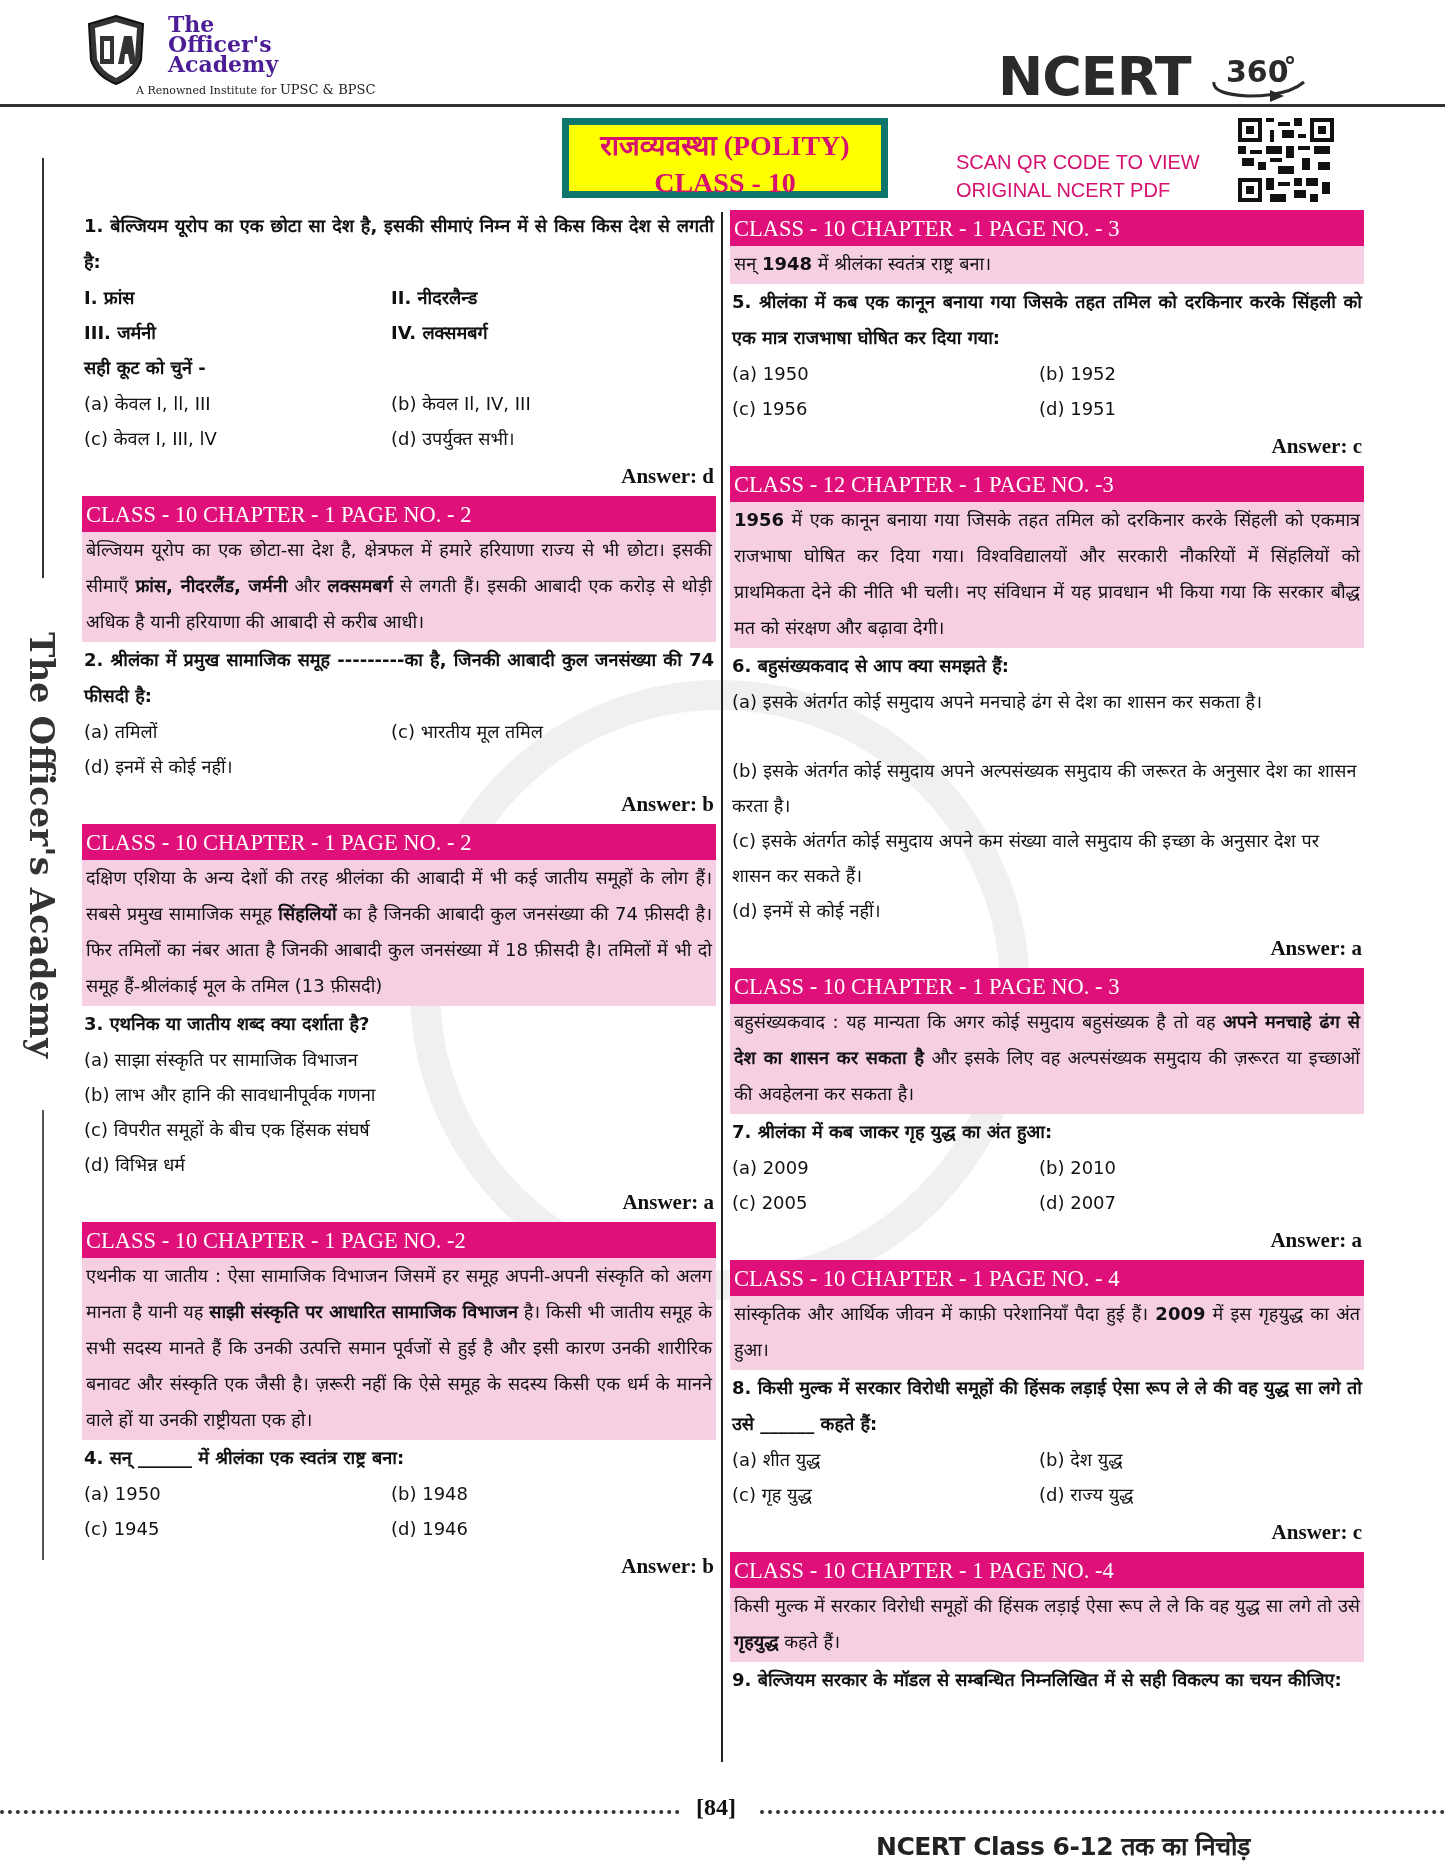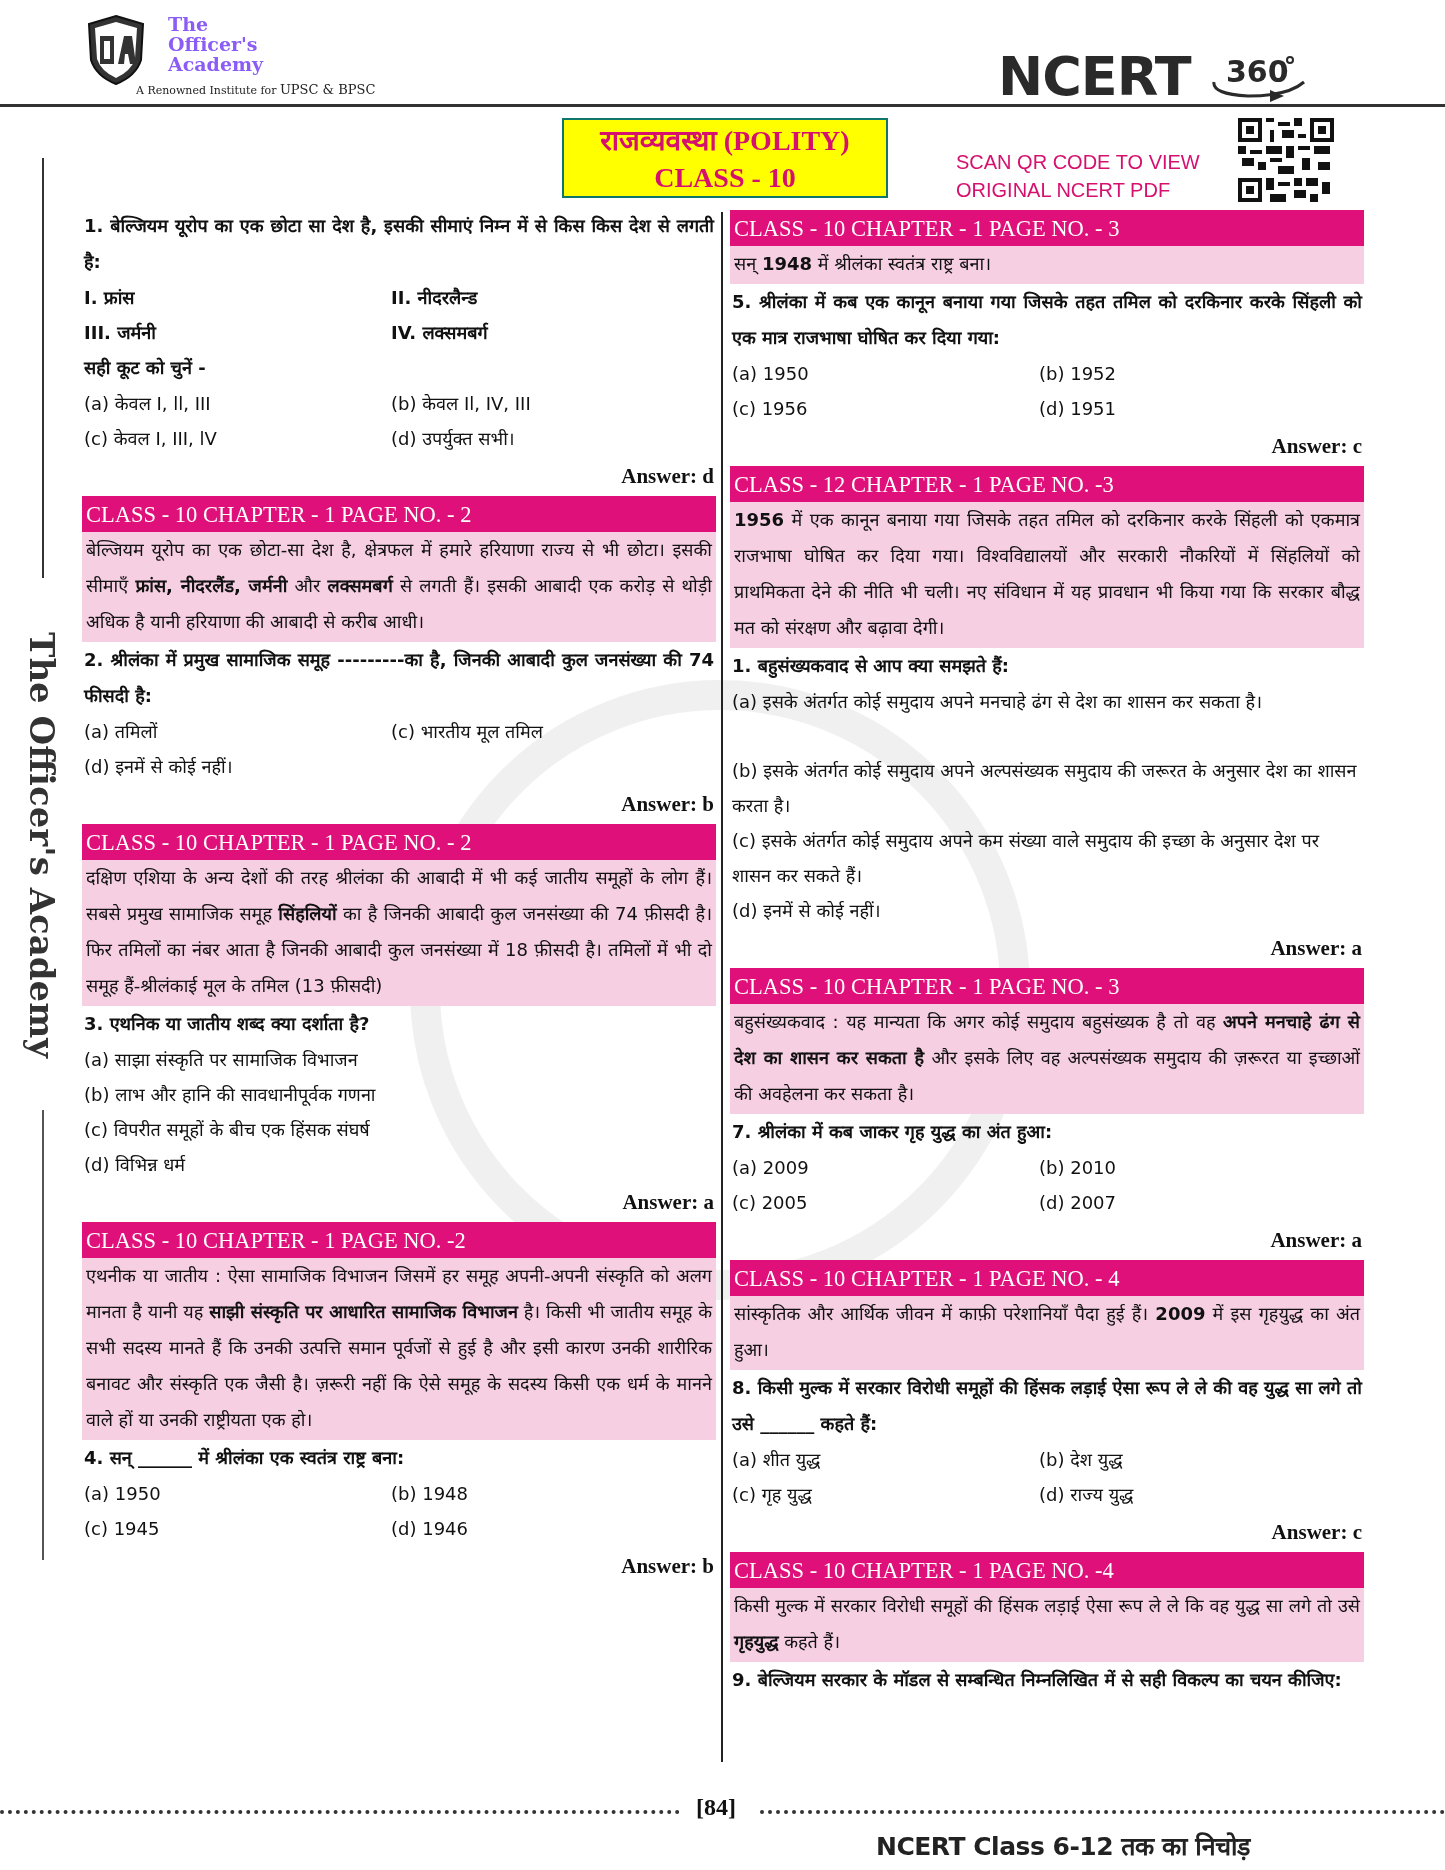--- a/index.html
+++ b/index.html
@@ -1,28 +1,28 @@
 <!DOCTYPE html>
 <html><head>
 <meta charset="utf-8">
 <style>
   * { box-sizing: border-box; margin: 0; padding: 0; }
   html, body { width: 1445px; height: 1870px; background: #ffffff; overflow: hidden; }
   body { position: relative; font-family: "Liberation Serif", "DejaVu Serif", serif; color: #111; }
 
   
   .logo { position: absolute; left: 86px; top: 14px; width: 60px; height: 72px; }
-  .brand { position: absolute; left: 168px; top: 14px; font-family: "DejaVu Serif", serif; font-weight: bold; font-size: 19px; line-height: 20px; color: #8b5cf6; }
+  .brand { position: absolute; left: 168px; top: 14px; font-family: "DejaVu Serif", serif; font-weight: bold; font-size: 22px; line-height: 20px; color: #4c1d95; }
   .tagline { position: absolute; left: 136px; top: 82px; font-family: "DejaVu Serif", serif; font-size: 11px; color: #222; white-space: nowrap; }
   .tagline b { font-size: 13px; font-weight: normal; }
   .ncert { position: absolute; left: 998px; top: 50px; font-family: "DejaVu Sans", sans-serif; font-weight: bold; font-size: 54px; letter-spacing: -1px; color: #2a2a2a; line-height: 1; }
   .ncert360 { position: absolute; left: 1208px; top: 52px; width: 110px; height: 50px; }
   .topline { position: absolute; left: 0; top: 104px; width: 1445px; height: 3px; background: #333; }
 
-  .polity-box { position: absolute; left: 562px; top: 118px; width: 326px; height: 80px; background: #ffff00; border: 2px solid #0f766e; text-align: center; color: #d6106e; font-weight: bold; }
+  .polity-box { position: absolute; left: 562px; top: 118px; width: 326px; height: 80px; background: #ffff00; border: 7px solid #0f766e; text-align: center; color: #d6106e; font-weight: bold; }
   .polity-box .l1 { font-size: 28px; line-height: 38px; margin-top: 2px; }
   .polity-box .l2 { font-size: 28px; line-height: 36px; }
   .scan { position: absolute; left: 956px; top: 128px; color: #d6106e; font-family: "Liberation Sans", sans-serif; font-size: 20px; line-height: 28px; margin-top: 20px; }
   .qr { position: absolute; left: 1238px; top: 118px; width: 96px; height: 84px; }
 
   
   .side-line-top { position: absolute; left: 42px; top: 158px; width: 2px; height: 420px; background: #333; }
   .side-line-bot { position: absolute; left: 42px; top: 1110px; width: 2px; height: 450px; background: #555; }
   .side-text { position: absolute; left: 20px; top: 590px; width: 44px; height: 510px; }
   .side-text span { position: absolute; left: 50%; top: 50%; transform: translate(-50%, -50%) rotate(90deg); white-space: nowrap; font-family: "DejaVu Serif", serif; font-weight: bold; font-size: 34px; color: #333; }
@@ -205,21 +205,21 @@
     <div class="o">(a) 1950</div>
     <div class="o">(b) 1952</div>
     <div class="o">(c) 1956</div>
     <div class="o">(d) 1951</div>
   </div>
   <div class="ans">Answer: c</div>
 
   <div class="sec-head">CLASS - 12 CHAPTER - 1 PAGE NO. -3</div>
   <div class="note"><b>1956</b><span> में एक कानून बनाया गया जिसके तहत तमिल को दरकिनार करके सिंहली को एकमात्र राजभाषा घोषित कर दिया गया। विश्वविद्यालयों और सरकारी नौकरियों में सिंहलियों को प्राथमिकता देने की नीति भी चली। नए संविधान में यह प्रावधान भी किया गया कि सरकार बौद्ध मत को संरक्षण और बढ़ावा देगी।</span></div>
 
-  <div class="q">1. बहुसंख्यकवाद से आप क्या समझते हैं:</div>
+  <div class="q">6. बहुसंख्यकवाद से आप क्या समझते हैं:</div>
   <div class="opts stack wrap">
     <div class="o">(a) इसके अंतर्गत कोई समुदाय अपने मनचाहे ढंग से देश का शासन कर सकता है।</div>
     <div class="gap"></div>
     <div class="o">(b) इसके अंतर्गत कोई समुदाय अपने अल्पसंख्यक समुदाय की जरूरत के अनुसार देश का शासन करता है।</div>
     <div class="o">(c) इसके अंतर्गत कोई समुदाय अपने कम संख्या वाले समुदाय की इच्छा के अनुसार देश पर शासन कर सकते हैं।</div>
     <div class="o">(d) इनमें से कोई नहीं।</div>
   </div>
   <div class="ans">Answer: a</div>
 
   <div class="sec-head">CLASS - 10 CHAPTER - 1 PAGE NO. - 3</div>

